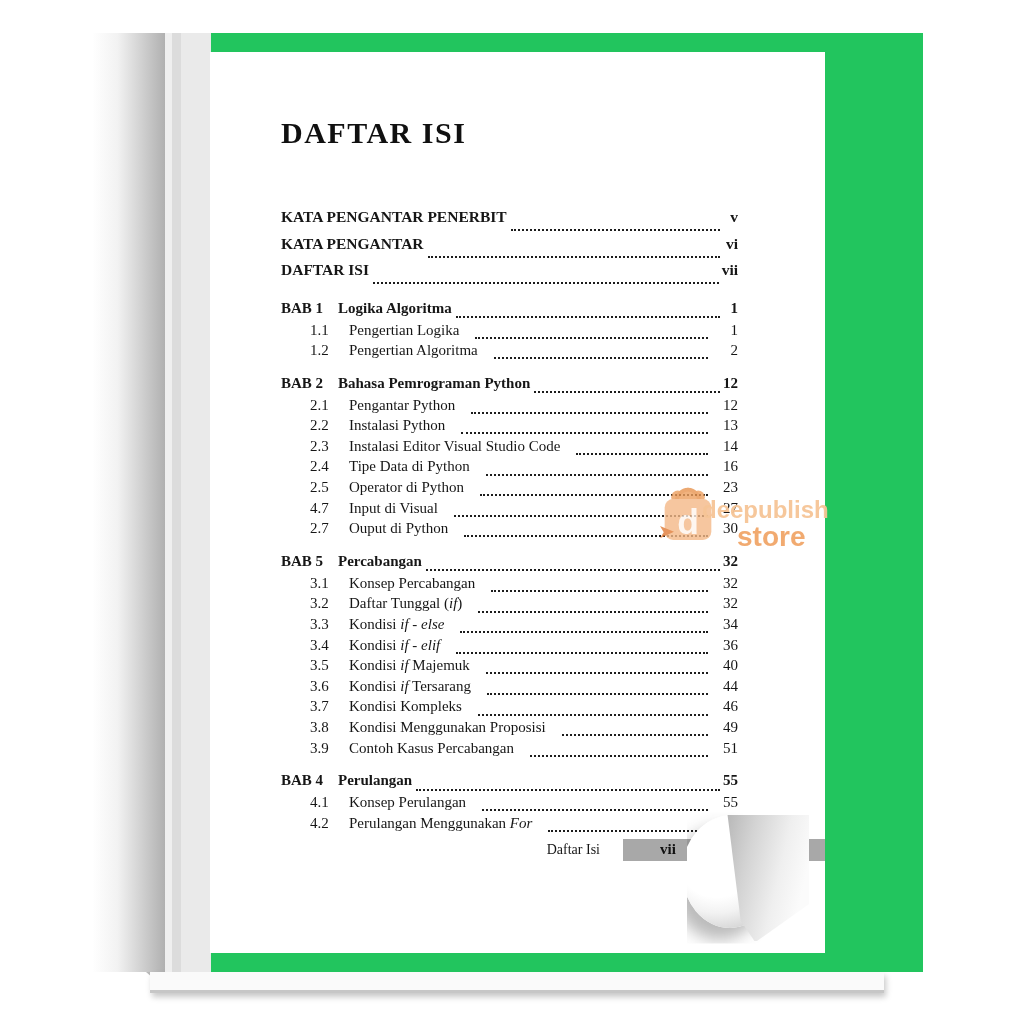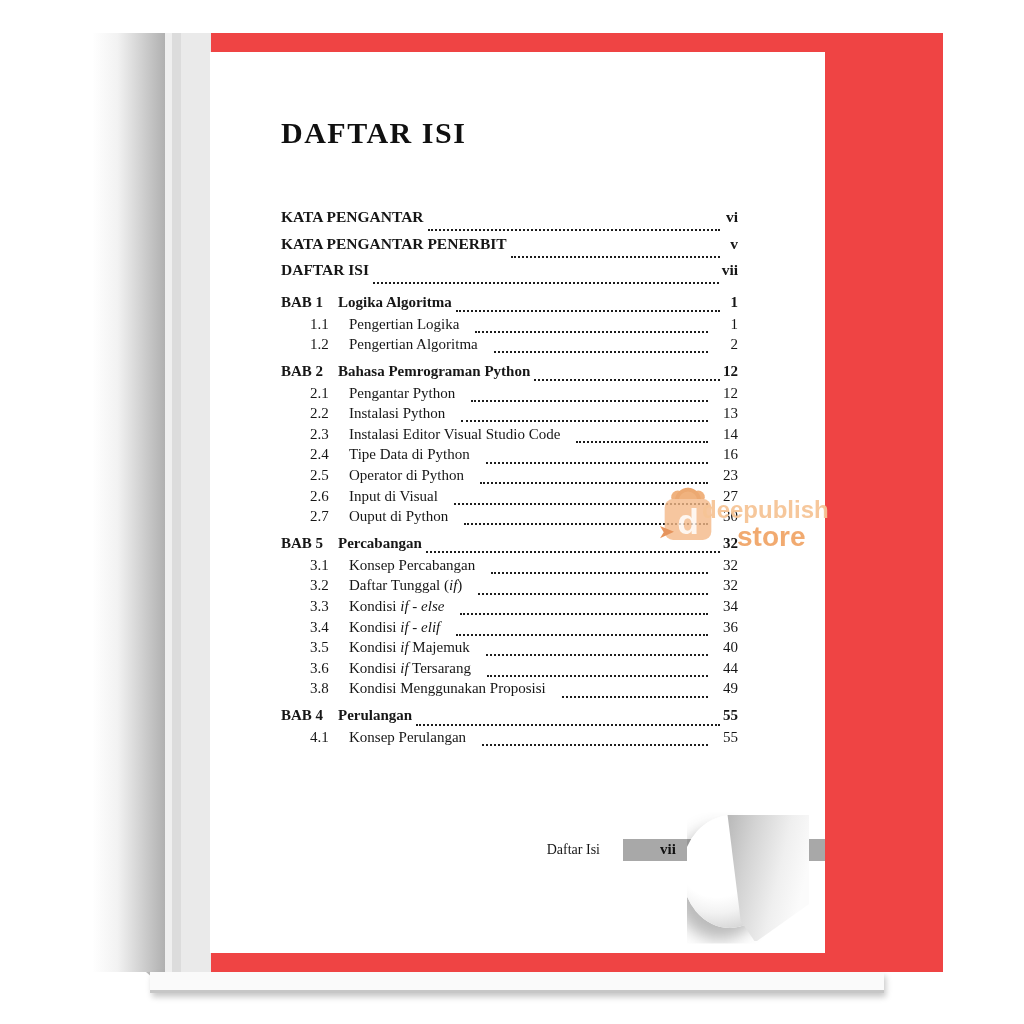--- a/index.html
+++ b/index.html
@@ -12,22 +12,23 @@
   
   .spine-shadow{
     position:absolute;left:92px;top:33px;width:73px;height:939px;
     background:linear-gradient(to right, rgba(255,255,255,0) 0%, rgba(90,90,90,0.08) 35%, rgba(80,80,80,0.45) 100%);
   }
   .back-cover-edge{
     position:absolute;left:852px;top:52px;width:5px;height:934px;
     background:linear-gradient(to bottom,#c4c4c4,#adadad);
   }
   .book-cover{
-    position:absolute;left:165px;top:33px;width:778px;height:939px;
-    background:#ef4444;
+    position:absolute;left:165px;top:33px;width:722px;height:939px;
+    background:#22c55e;
+    padding-left:36px;
   }
   .book-cover::before{ 
     content:"";position:absolute;left:0;top:0;bottom:0;width:46px;
     background:linear-gradient(to right,#efefef 0 7px,#dcdcdc 7px 16px,#eaeaea 16px 46px);
   }
   .page-stack-bottom{
     position:absolute;left:150px;top:972px;width:734px;height:18px;
     background:#fafafa;border-bottom:3px solid #c6c6c6;
     box-shadow:2px 4px 6px rgba(0,0,0,0.22);
   }
@@ -49,21 +50,21 @@
   
   .toc{margin-top:57px;font-size:15px;}
   .toc-row{display:flex;align-items:baseline;}
   .toc-row .leader{
     flex:1 1 auto;border-bottom:2px dotted #1c1c1c;margin:0 3px 0 4px;
     align-self:flex-end;margin-bottom:3.5px;min-width:10px;
   }
   .toc-row.b{font-weight:bold;}
   .toc-row.b .leader{border-bottom-width:2.4px;}
   .front .toc-row{height:26.5px;font-size:15.5px;}
-  .chapter{margin-top:6px;}
+  .chapter{margin-top:12px;}
   .chapter-header{height:22px;}
   .chapter-header .chapter-label{width:57px;flex:0 0 57px;}
   .chapter-item{height:20.6px;padding-left:29px;gap:12px;}
   .chapter-item .item-num{width:27px;flex:0 0 27px;}
   .pg{min-width:15px;text-align:right;white-space:nowrap;}
   .it{font-style:italic;}
 
   
   .page-footer{
     position:absolute;left:71px;right:0;top:786px;height:23px;
@@ -114,28 +115,28 @@
 
   <div class="book-cover">
     <div class="book-page">
 
       <div class="page-content">
         <div class="page-title">DAFTAR ISI</div>
 
         <div class="toc">
           <div class="front">
               <div class="toc-row b">
+                <span>KATA PENGANTAR PENERBIT</span>
+                <span class="leader"></span>
+                <span class="pg">v</span>
+              </div>
+              <div class="toc-row b">
                 <span>KATA PENGANTAR</span>
                 <span class="leader"></span>
                 <span class="pg">vi</span>
-              </div>
-              <div class="toc-row b">
-                <span>KATA PENGANTAR PENERBIT</span>
-                <span class="leader"></span>
-                <span class="pg">v</span>
               </div>
               <div class="toc-row b">
                 <span>DAFTAR ISI</span>
                 <span class="leader"></span>
                 <span class="pg">vii</span>
               </div>
             </div>
           <div id="chapters">
               <div class="chapter">
                 <div class="toc-row b chapter-header">
@@ -188,21 +189,21 @@
                   <span class="leader"></span>
                   <span class="pg">16</span>
                 </div>
                 <div class="toc-row chapter-item">
                   <span class="item-num">2.5</span>
                   <span><span>Operator di Python</span></span>
                   <span class="leader"></span>
                   <span class="pg">23</span>
                 </div>
                 <div class="toc-row chapter-item">
-                  <span class="item-num">2.6</span>
+                  <span class="item-num">4.7</span>
                   <span><span>Input di Visual</span></span>
                   <span class="leader"></span>
                   <span class="pg">27</span>
                 </div>
                 <div class="toc-row chapter-item">
                   <span class="item-num">2.7</span>
                   <span><span>Ouput di Python</span></span>
                   <span class="leader"></span>
                   <span class="pg">30</span>
                 </div>
@@ -244,38 +245,56 @@
                   <span class="leader"></span>
                   <span class="pg">40</span>
                 </div>
                 <div class="toc-row chapter-item">
                   <span class="item-num">3.6</span>
                   <span><span>Kondisi </span><span class="it">if</span><span> Tersarang</span></span>
                   <span class="leader"></span>
                   <span class="pg">44</span>
                 </div>
                 <div class="toc-row chapter-item">
+                  <span class="item-num">3.7</span>
+                  <span><span>Kondisi Kompleks</span></span>
+                  <span class="leader"></span>
+                  <span class="pg">46</span>
+                </div>
+                <div class="toc-row chapter-item">
                   <span class="item-num">3.8</span>
                   <span><span>Kondisi Menggunakan Proposisi</span></span>
                   <span class="leader"></span>
                   <span class="pg">49</span>
+                </div>
+                <div class="toc-row chapter-item">
+                  <span class="item-num">3.9</span>
+                  <span><span>Contoh Kasus Percabangan</span></span>
+                  <span class="leader"></span>
+                  <span class="pg">51</span>
                 </div>
               </div>
               <div class="chapter">
                 <div class="toc-row b chapter-header">
                   <span class="chapter-label">BAB 4</span>
                   <span>Perulangan</span>
                   <span class="leader"></span>
                   <span class="pg">55</span>
                 </div>
                 <div class="toc-row chapter-item">
                   <span class="item-num">4.1</span>
                   <span><span>Konsep Perulangan</span></span>
                   <span class="leader"></span>
                   <span class="pg">55</span>
+                </div>
+                <div class="toc-row chapter-item">
+                  <span class="item-num">4.2</span>
+                  <span><span>Perulangan Menggunakan </span><span class="it">For</span></span>
+                  <span class="leader"></span>
+                  <span class="pg">56</span>
                 </div>
               </div>
             </div>
         </div>
       </div>
 
       <div class="watermark">
         <svg width="56" height="62" viewBox="0 0 60 66">
           <g opacity="0.8">
             <circle cx="19" cy="16" r="7" fill="#eda05f"></circle>

